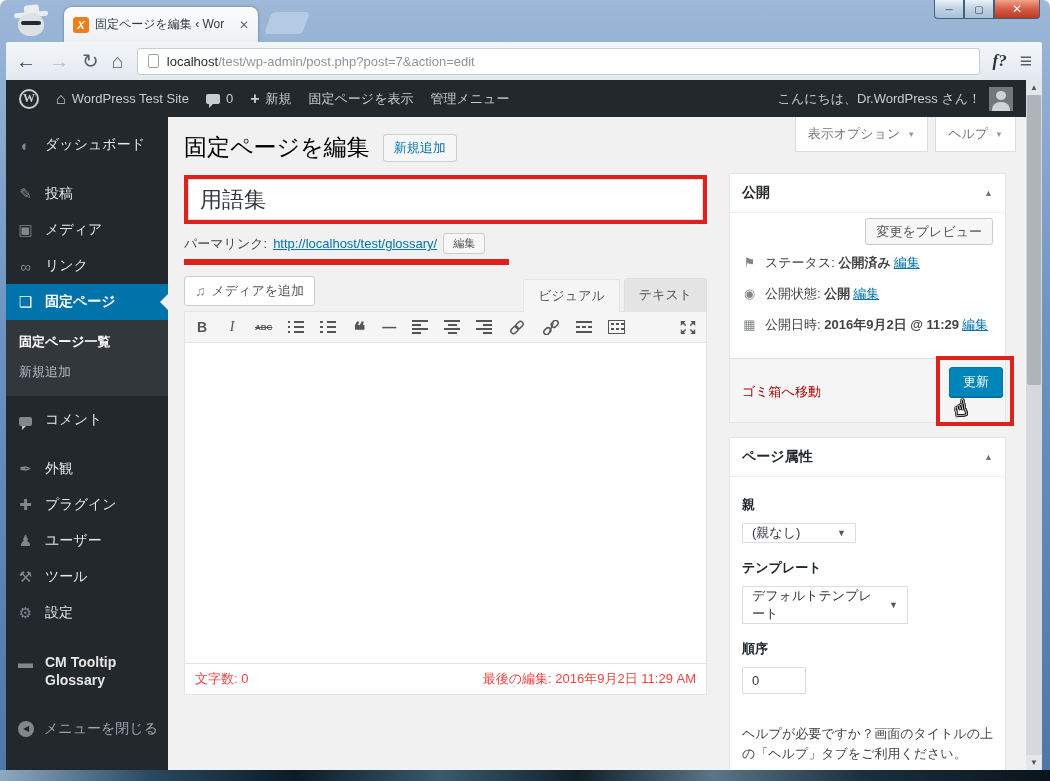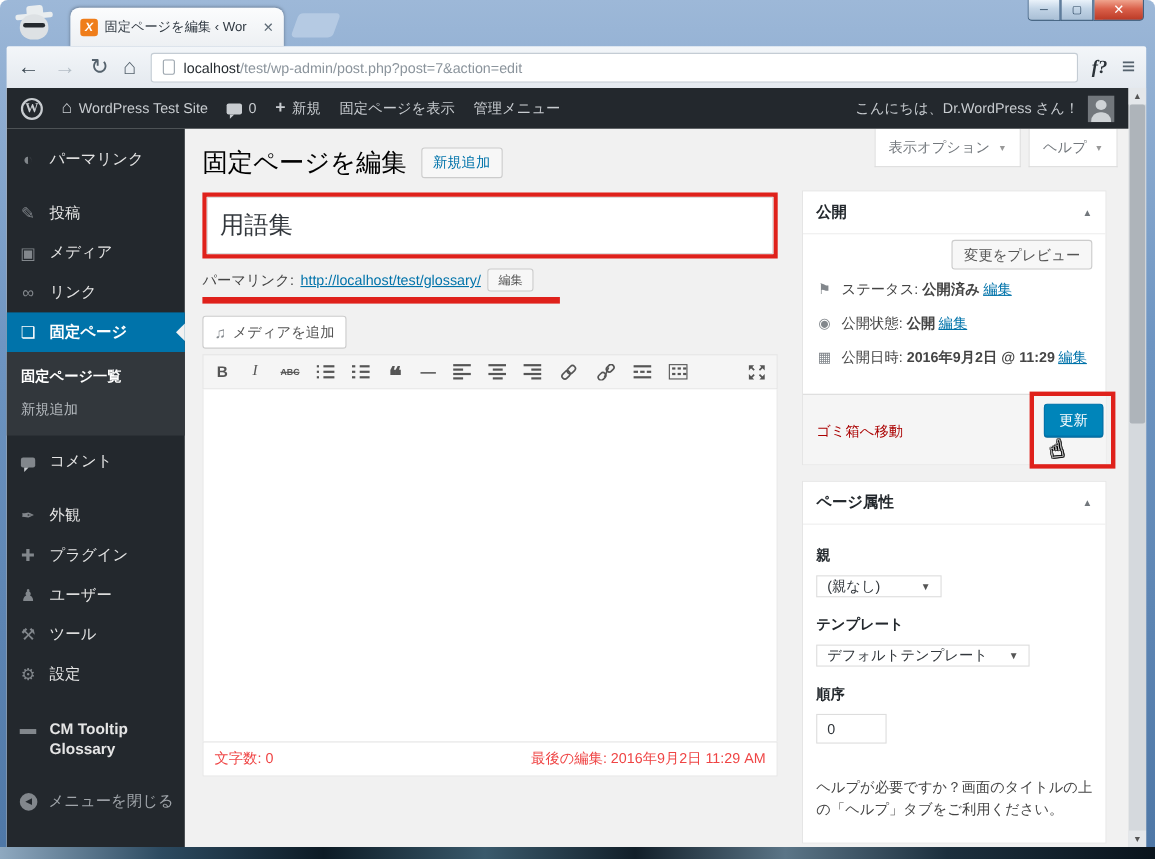--- a/index.html
+++ b/index.html
@@ -68,21 +68,21 @@
 .screen-opts{position:absolute;top:0;right:10px;display:flex;z-index:4}
 .so-btn{background:#fff;border:1px solid #ddd;border-top:none;padding:8px 12px;font-size:13px;color:#72777c;margin-left:7px;display:flex;align-items:center;gap:7px}
 .so-caret{font-size:8px;color:#999}
 .h1row{display:flex;align-items:center;gap:13px;margin-top:3px}
 h1{font-size:23px;font-weight:400;color:#000000}
 .addnew{border:1px solid #ccc;background:#f7f7f7;color:#0073aa;font-size:13px;padding:4px 10px;border-radius:3px}
 .cols{display:flex;gap:22px}
 .leftcol{flex:1;min-width:0}
 .rightcol{width:277px;flex:none;margin-top:44px}
 .title-frame{margin-top:12px;border:4px solid #df211b;background:#fff}
-.title-input{display:block;width:100%;height:52px;border:1px solid #ddd;font-size:22px;padding:0 11px;color:#32373c;font-family:inherit;outline:none}
+.title-input{display:block;width:100%;height:41px;border:1px solid #ddd;font-size:22px;padding:0 11px;color:#32373c;font-family:inherit;outline:none}
 .permalink{margin-top:9px;font-size:13px;color:#444;display:flex;align-items:center;gap:6px}
 .permalink a{color:#0073aa;text-decoration:underline}
 .btn-small{border:1px solid #ccc;background:#f7f7f7;color:#555;font-size:11px;padding:2px 9px;border-radius:3px}
 .red-underline{height:6px;background:#df211b;width:325px;margin-top:5px}
 .editor{margin-top:11px}
 .ed-top{display:flex;align-items:flex-end;justify-content:space-between}
 .addmedia{display:flex;align-items:center;gap:6px;border:1px solid #ccc;background:#fff;color:#555;font-size:13px;padding:5px 10px;border-radius:3px;margin-bottom:5px}
 .addmedia .ico{color:#82878c;font-size:14px}
 .ed-tabs{display:flex}
 .ed-tab{padding:7px 14px;font-size:13px;color:#555;margin-left:4px;border-radius:3px 3px 0 0}
@@ -121,21 +121,21 @@
 .misc-row a{color:#0073aa;text-decoration:underline;margin-left:3px}
 .pb-foot{position:relative;background:#f5f5f5;border-top:1px solid #ddd;height:64px}
 .trash{color:#a00;font-size:13px;position:absolute;left:12px;top:24px;text-decoration:none}
 .upd-frame{position:absolute;right:-9px;top:-3px;width:78px;height:70px;border:4px solid #df211b;z-index:3}
 .update{position:absolute;top:7px;right:7px;background:#0085ba;border:1px solid #0073aa;color:#fff;font-size:13px;padding:5px 13px;border-radius:3px;box-shadow:0 1px 0 #006799}
 .cursor{position:absolute;left:14px;bottom:0;font-size:22px;color:#fff;transform:rotate(-10deg);text-shadow:-1px 0 #000,1px 0 #000,0 -1px #000,0 1px #000,-1px -1px #000,1px 1px #000,-1px 1px #000,1px -1px #000}
 .attr-label{font-weight:bold;color:#23282d;margin:9px 0 9px;font-size:13px}
 .select{display:inline-flex;align-items:center;justify-content:space-between;border:1px solid #ddd;background:#fff;padding:0 9px;font-size:13px;color:#32373c}
 .select .car{font-size:9px;color:#555;margin-left:12px}
 .parent-select{width:114px}
-.template-select{width:194px}
+.template-select{width:166px}
 .order-input{width:64px;border:1px solid #ddd;padding:5px 9px;font-size:13px;color:#32373c;font-family:inherit}
 .help-text{margin:30px 0 10px;color:#444;font-size:13px;line-height:1.55}
 </style>
 </head>
 <body>
 
 <div class="window">
 
   <div class="titlebar">
     <div class="spy">
@@ -190,21 +190,21 @@
       <span class="ab-item">管理メニュー</span>
       <span class="ab-right">
         <span>こんにちは、Dr.WordPress さん！</span>
         <span class="avatar"></span>
       </span>
     </div>
 
     <div class="sidebar">
       <div class="mi">
           <span class="ico">◐</span>
-          <span>パーマリンク</span>
+          <span>ダッシュボード</span>
         </div>
       <div class="gap"></div>
       <div class="mi">
           <span class="ico">✎</span>
           <span>投稿</span>
         </div>
       <div class="mi">
           <span class="ico">▣</span>
           <span>メディア</span>
         </div>
@@ -287,20 +287,24 @@
             <span class="btn-small">編集</span>
           </div>
           <div class="red-underline"></div>
 
           <div class="editor">
             <div class="ed-top">
               <span class="addmedia">
                   <span class="ico">♫</span>
                   <span>メディアを追加</span>
                 </span>
+              <span class="ed-tabs">
+                <span class="ed-tab active">ビジュアル</span>
+                <span class="ed-tab inactive">テキスト</span>
+              </span>
             </div>
             <div class="ed-toolbar">
               <span class="tb b">B</span>
               <span class="tb i">I</span>
               <span class="tb abc">ABC</span>
               <span class="tb">
                   <span class="icb i-ul"></span>
                 </span>
               <span class="tb">
                   <span class="icb i-ol"></span>

